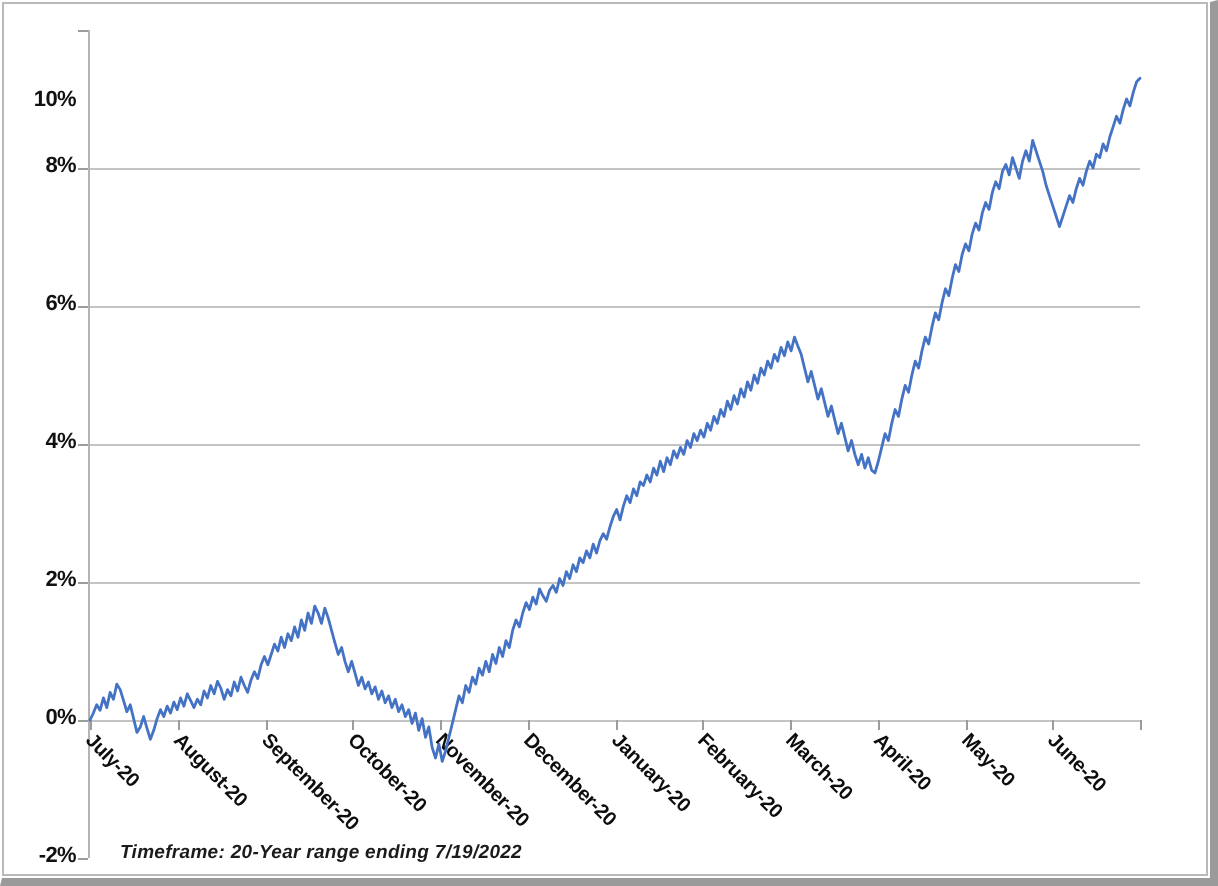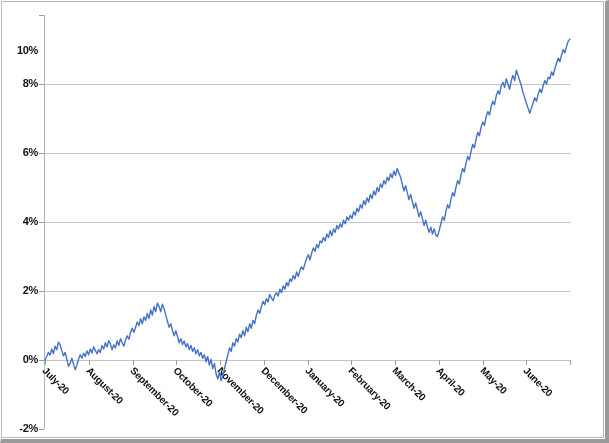--- a/index.html
+++ b/index.html
@@ -170,15 +170,16 @@
         <div class="xlabel" style="left: 484px; top: 363px;">May-20</div>
         <div class="xlabel" style="left: 527px; top: 363px;">June-20</div>
       </div>
 
     <div id="plot">
       <svg id="series" viewBox="0 0 525 414" preserveAspectRatio="none">
         <polyline id="series-path" fill="none" stroke="#4472c4" stroke-width="1.4" stroke-linejoin="round" stroke-linecap="round" points="0.00,345.00 1.68,341.55 3.35,337.41 5.03,340.17 6.71,333.96 8.39,338.79 10.06,331.20 11.74,334.65 13.42,327.06 15.10,329.82 16.77,335.34 18.45,340.86 20.13,337.41 21.81,344.31 23.48,351.21 25.16,348.45 26.84,343.27 28.51,349.14 30.19,354.66 31.87,350.18 33.55,344.31 35.22,339.82 36.90,343.27 38.58,338.10 40.26,341.55 41.93,336.03 43.61,339.82 45.29,333.96 46.96,338.10 48.64,331.89 50.32,335.34 52.00,338.79 53.67,334.65 55.35,337.41 57.03,330.51 58.71,333.96 60.38,327.75 62.06,331.89 63.74,325.68 65.42,329.13 67.09,334.65 68.77,329.82 70.45,332.93 72.12,326.02 73.80,330.51 75.48,323.61 77.16,327.75 78.83,331.20 80.51,324.99 82.19,320.85 83.87,324.30 85.54,317.40 87.22,313.26 88.90,317.40 90.58,312.23 92.25,307.05 93.93,310.50 95.61,303.60 97.28,308.77 98.96,301.88 100.64,305.32 102.32,298.43 103.99,303.60 105.67,294.98 107.35,300.15 109.03,291.52 110.70,296.70 112.38,288.07 114.06,291.52 115.73,296.70 117.41,289.11 119.09,293.94 120.77,300.15 122.44,306.36 124.12,312.23 125.80,308.77 127.48,315.68 129.15,320.85 130.83,315.68 132.51,321.54 134.19,327.75 135.86,323.61 137.54,329.48 139.22,326.02 140.89,331.89 142.57,328.44 144.25,334.65 145.93,330.51 147.60,336.38 149.28,332.93 150.96,338.79 152.64,334.65 154.31,340.86 155.99,337.41 157.67,343.27 159.35,339.82 161.02,346.73 162.70,341.55 164.38,350.18 166.05,344.31 167.73,353.63 169.41,348.45 171.09,358.80 172.76,363.98 174.44,357.07 176.12,365.70 177.80,360.52 179.47,353.63 181.15,346.73 182.83,339.82 184.50,332.93 186.18,336.38 187.86,327.75 189.54,331.20 191.21,323.61 192.89,327.06 194.57,319.13 196.25,322.57 197.92,315.68 199.60,320.85 201.28,312.23 202.96,316.71 204.63,308.77 206.31,313.26 207.99,305.32 209.66,308.77 211.34,300.15 213.02,294.98 214.70,298.43 216.37,291.52 218.05,286.35 219.73,289.80 221.41,283.59 223.08,287.04 224.76,279.45 226.44,282.90 228.12,285.66 229.79,280.14 231.47,277.73 233.15,281.18 234.82,274.27 236.50,277.73 238.18,270.82 239.86,274.27 241.53,267.38 243.21,270.82 244.89,263.93 246.57,266.34 248.24,260.47 249.92,263.93 251.60,257.03 253.27,261.51 254.95,255.30 256.63,251.85 258.31,254.61 259.98,248.40 261.66,243.23 263.34,239.78 265.02,244.95 266.69,238.05 268.37,232.88 270.05,236.32 271.73,229.43 273.40,232.88 275.08,225.97 276.76,227.70 278.43,222.52 280.11,225.97 281.79,219.08 283.47,222.52 285.14,215.63 286.82,220.80 288.50,213.90 290.18,217.35 291.85,210.45 293.53,213.90 295.21,208.72 296.88,212.18 298.56,205.28 300.24,208.72 301.92,201.82 303.59,205.28 305.27,200.10 306.95,203.55 308.63,196.65 310.30,200.10 311.98,193.20 313.66,196.65 315.34,189.75 317.01,193.20 318.69,185.61 320.37,189.75 322.04,182.85 323.72,186.99 325.40,179.40 327.08,183.54 328.75,175.95 330.43,180.09 332.11,172.50 333.79,176.64 335.46,169.05 337.14,172.50 338.82,165.60 340.50,169.05 342.17,162.15 343.85,165.60 345.53,158.70 347.20,162.84 348.88,155.94 350.56,160.43 352.24,153.53 353.91,158.01 355.59,162.15 357.27,169.05 358.95,175.95 360.62,170.78 362.30,177.68 363.98,184.57 365.65,179.40 367.33,186.30 369.01,193.20 370.69,188.03 372.36,194.93 374.04,201.82 375.72,196.65 377.40,203.55 379.07,210.45 380.75,205.28 382.43,212.18 384.11,217.35 385.78,212.18 387.46,219.08 389.14,213.90 390.81,220.11 392.49,221.49 394.17,215.63 395.85,208.72 397.52,201.82 399.20,205.28 400.88,196.65 402.56,189.75 404.23,193.20 405.91,184.57 407.59,177.68 409.27,181.13 410.94,172.50 412.62,165.60 414.30,169.05 415.97,160.43 417.65,153.53 419.33,156.97 421.01,148.35 422.68,141.45 424.36,144.90 426.04,136.28 427.72,129.38 429.39,132.82 431.07,124.20 432.75,117.30 434.42,120.75 436.10,112.12 437.78,106.95 439.46,110.40 441.13,101.78 442.81,96.60 444.49,100.05 446.17,91.43 447.84,86.25 449.52,89.70 451.20,81.07 452.88,75.90 454.55,79.35 456.23,70.72 457.91,67.27 459.58,72.45 461.26,63.82 462.94,69.00 464.62,74.18 466.29,65.55 467.97,60.38 469.65,65.55 471.33,55.20 473.00,60.38 474.68,65.55 476.36,70.72 478.04,77.63 479.71,82.80 481.39,87.97 483.07,93.15 484.74,98.32 486.42,93.15 488.10,87.97 489.78,82.80 491.45,86.25 493.13,79.35 494.81,74.18 496.49,77.63 498.16,70.72 499.84,65.55 501.52,69.00 503.19,62.10 504.87,63.82 506.55,56.93 508.23,60.38 509.90,53.48 511.58,48.30 513.26,43.13 514.94,46.57 516.61,39.68 518.29,34.50 519.97,37.95 521.65,31.05 523.32,25.88 525.00,24.15"></polyline>
       </svg>
     </div>
 
+    <div id="footnote">Timeframe: 20-Year range ending 7/19/2022</div>
 
   </div>
 </div>
 
 </body></html>

